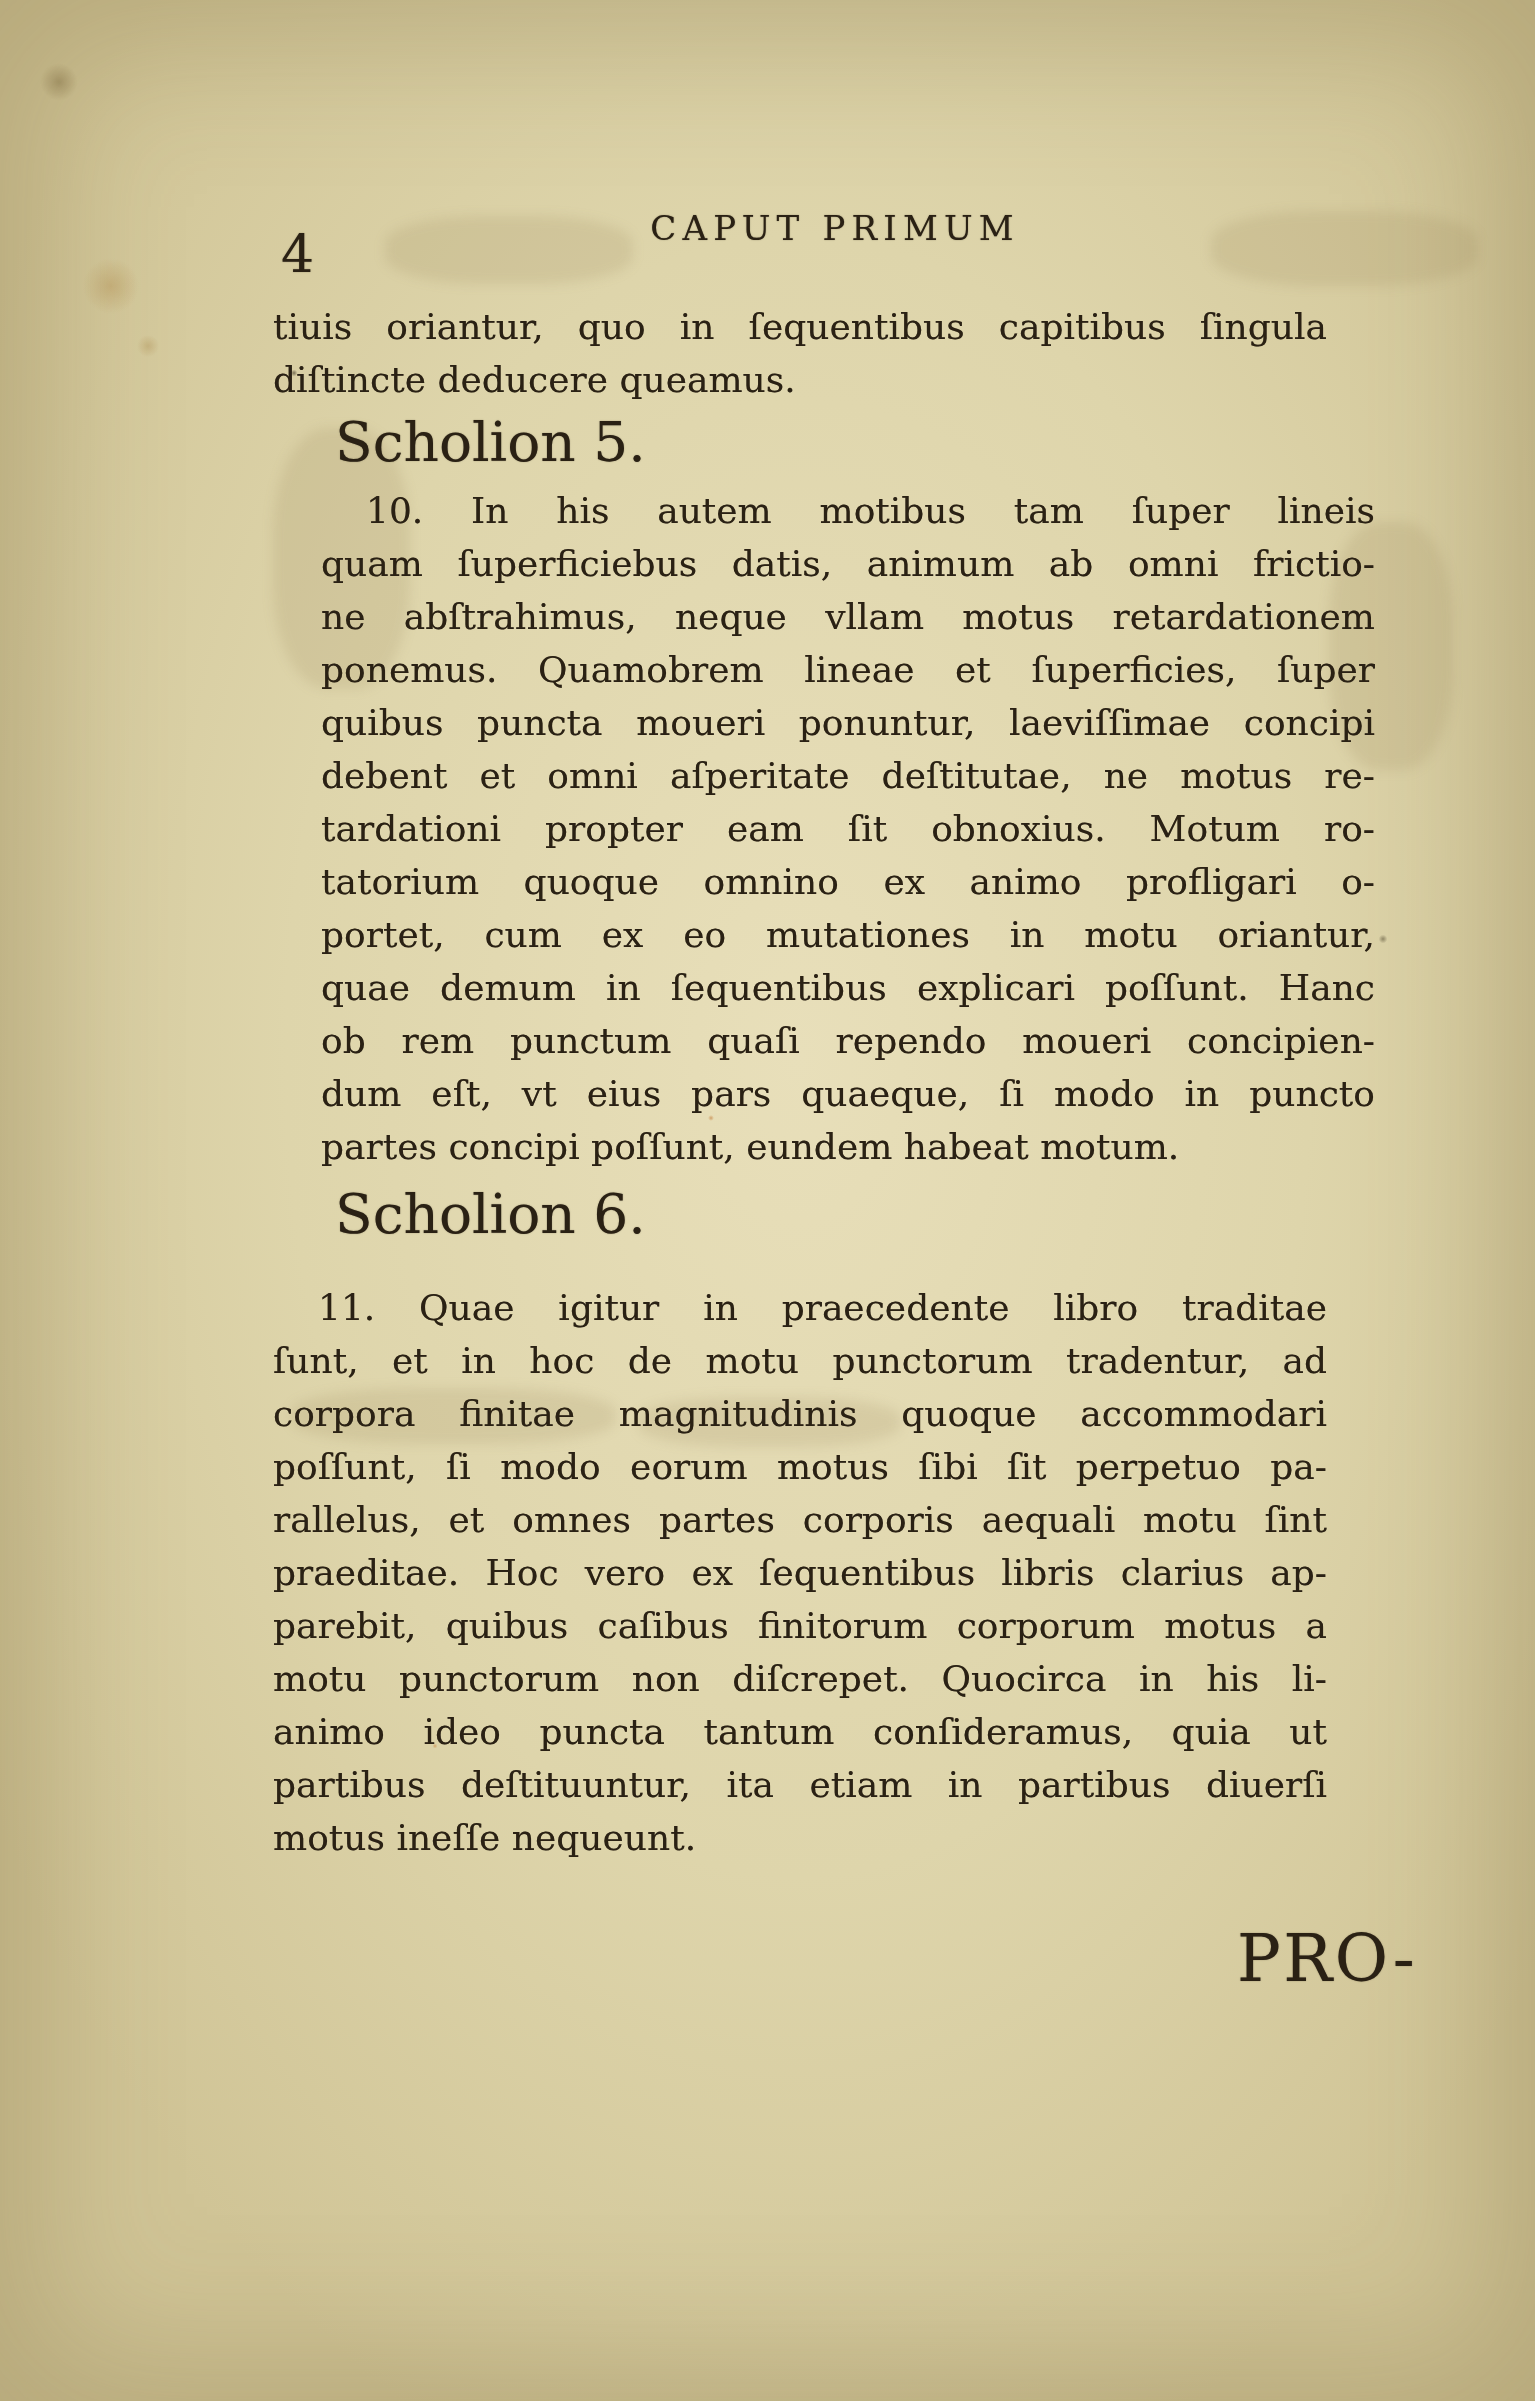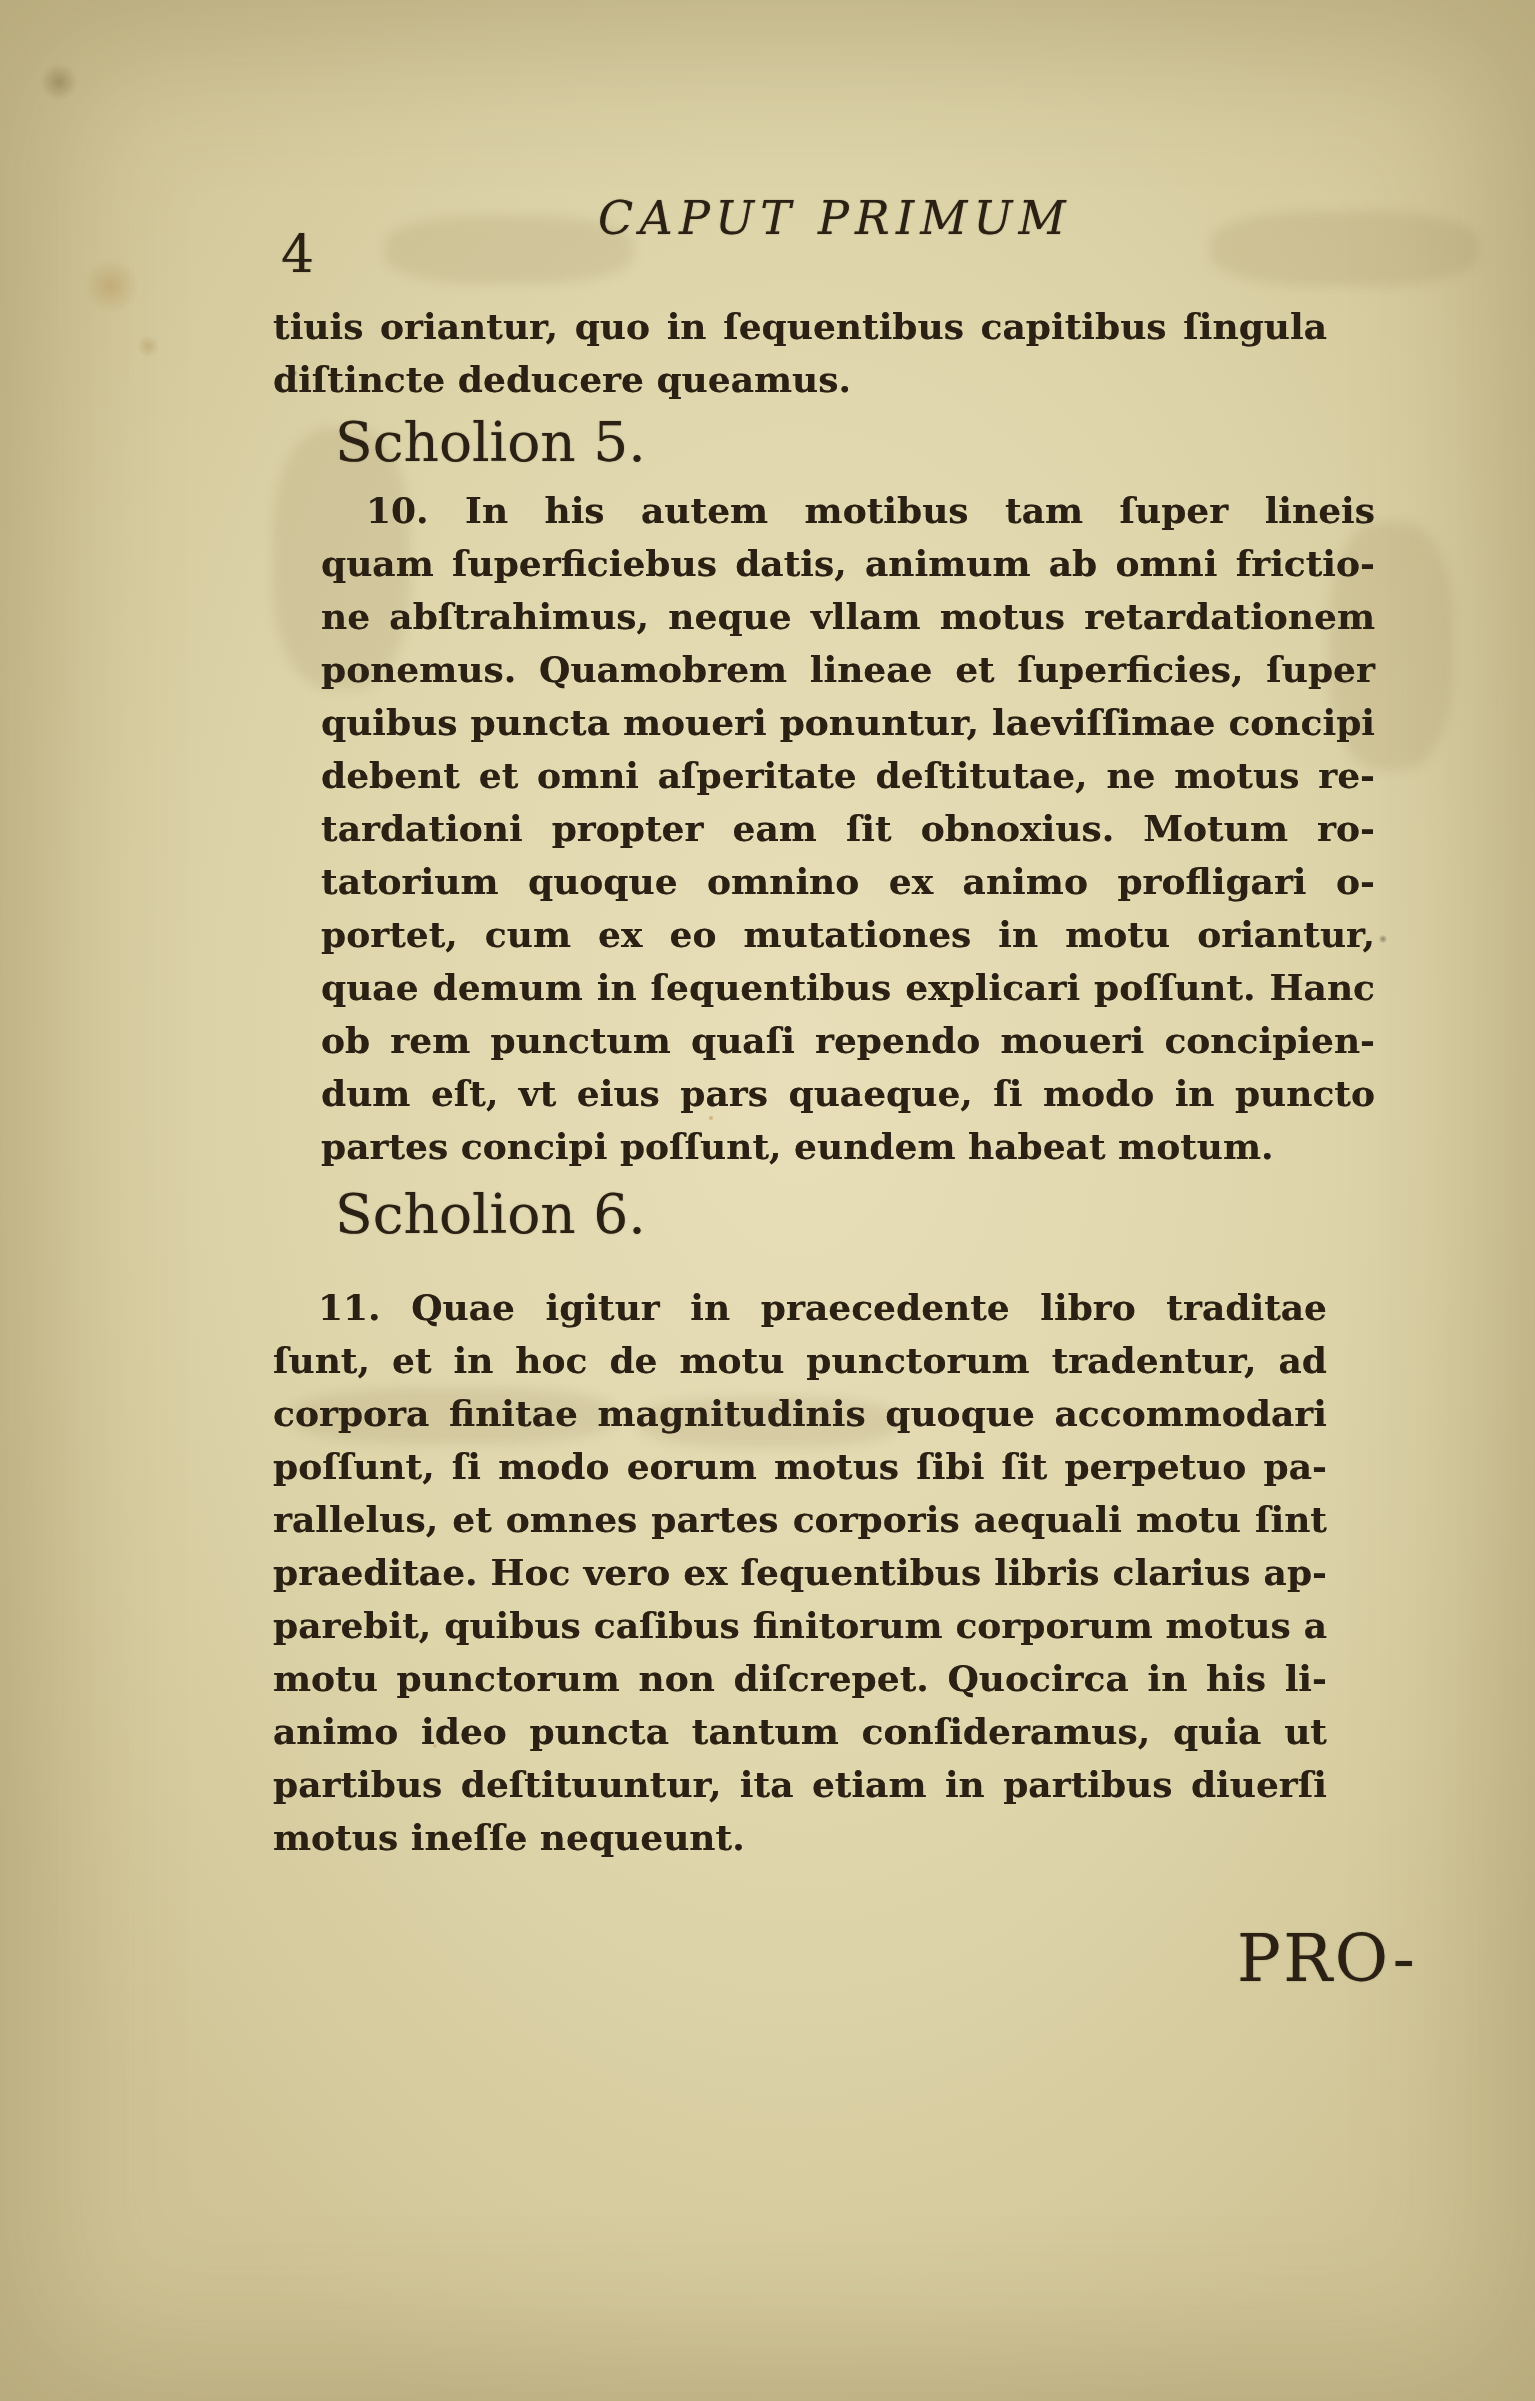--- a/index.html
+++ b/index.html
@@ -12,39 +12,39 @@
       radial-gradient(circle 16px at 148px 346px, rgba(158,114,48,.26), rgba(158,114,48,0) 70%),
       radial-gradient(circle 4.3px at 294px 373px, rgba(40,32,18,.55), rgba(40,32,18,0) 80%),
       radial-gradient(circle 5.6px at 1383px 939px, rgba(52,42,24,.45), rgba(52,42,24,0) 78%),
       radial-gradient(circle 3.7px at 711px 1118px, rgba(190,110,40,.55), rgba(190,110,40,0) 80%),
       radial-gradient(circle 3.1px at 435px 1746px, rgba(200,120,45,.5), rgba(200,120,45,0) 80%),
       radial-gradient(ellipse 931px 1490px at 52% 44%, #e8dfba 0%, #ded5ab 55%, #d0c496 100%);
     box-shadow: inset 0 0 137px 43px rgba(118,100,55,.28);
     color:#2a2114;
   }
   .smudge{position:absolute;background:rgba(128,108,60,.13);filter:blur(5.6px);border-radius:40%;}
-  .textline-block{position:absolute;left:273px;width:1054px;font-weight:bold;}
+  .textline-block{position:absolute;left:273px;width:1054px;}
   .line{
     font-size:36px;line-height:53px;
     text-align:justify;text-align-last:justify;
     text-shadow:0 0 0.6px rgba(42,33,20,.45);
     white-space:normal;
   }
   .line-last{text-align-last:left;}
   .line-first{padding-left:45px;}
   .page-number{
     position:absolute;left:281px;top:228px;
     font-size:52px;line-height:1;
     text-shadow:0 0 1.2px rgba(42,33,20,.5);
   }
   .header-title{
-    position:absolute;left:273px;top:191px;width:1054px;
+    position:absolute;left:273px;top:208px;width:1054px;
     padding-left:70px;box-sizing:border-box;
-    text-align:center;font-style:italic;
-    font-size:46px;line-height:1.2;letter-spacing:6.2px;
+    text-align:center;
+    font-size:34px;line-height:1.2;letter-spacing:6.2px;
     text-shadow:0 0 1.2px rgba(42,33,20,.55);
   }
   .scholion-heading{
     position:absolute;left:273px;width:1054px;
     padding-left:62px;box-sizing:border-box;
     text-align:left;font-size:55px;line-height:1.15;
     text-shadow:0 0 1.2px rgba(42,33,20,.5);
   }
   .sch5{top:411px;}
   .sch6{top:1183px;}

